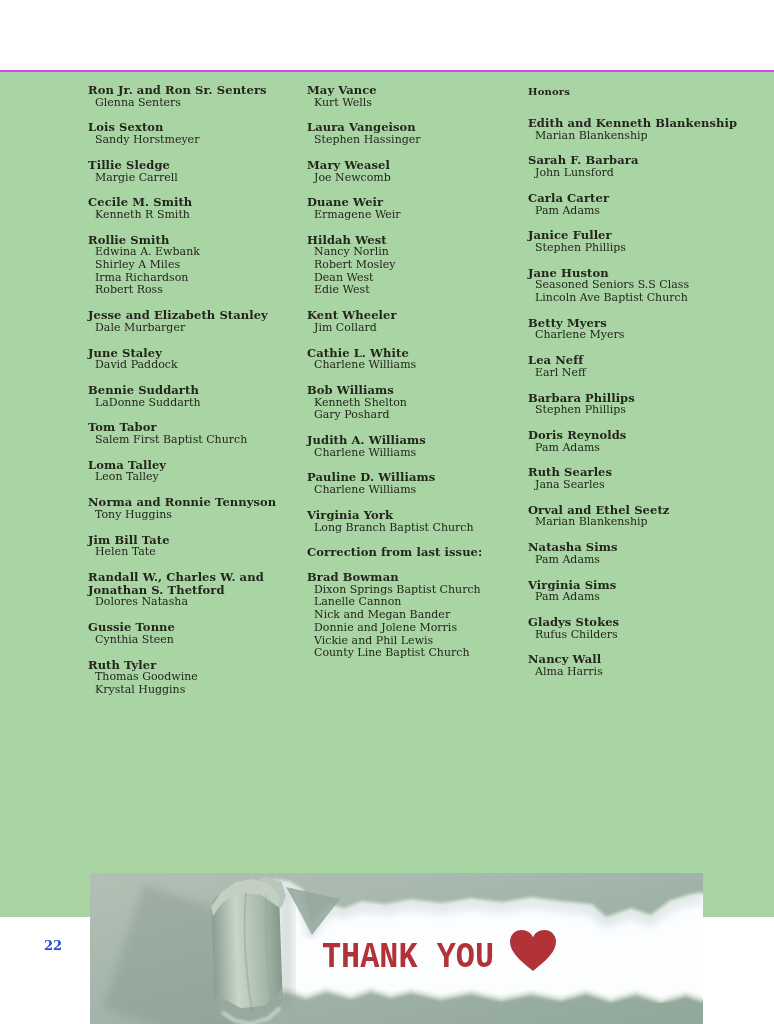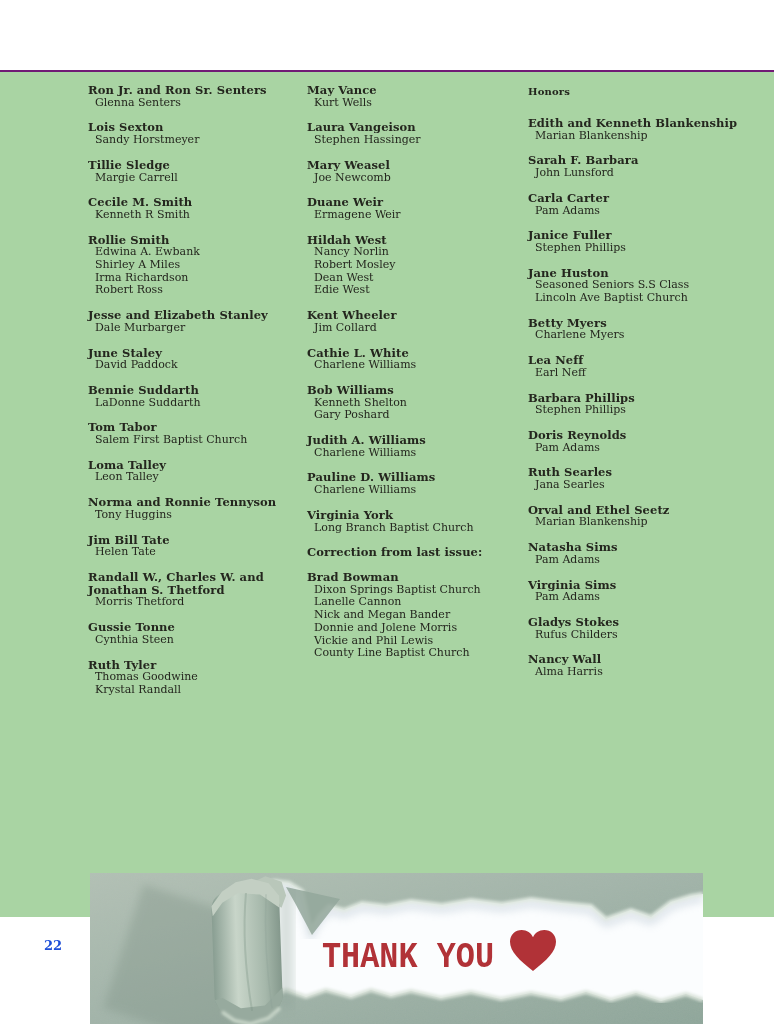--- a/index.html
+++ b/index.html
@@ -3,21 +3,21 @@
 <meta charset="utf-8">
 <style>
   html,body{margin:0;padding:0;}
   body{
     width:774px;height:1024px;position:relative;background:#ffffff;
     font-family:"DejaVu Serif","Liberation Serif",serif;
     -webkit-font-smoothing:antialiased;overflow:hidden;
   }
   .panel{
     position:absolute;left:0;top:70px;width:774px;height:847px;
-    background:#a9d4a3;border-top:2px solid #701a75;box-sizing:border-box;
+    background:#a9d4a3;border-top:2px solid #d946ef;box-sizing:border-box;
   }
   .col{position:absolute;top:12px;color:#24261e;}
   .col-1{left:88px;width:220px;}
   .col-2{left:307px;width:212px;}
   .col-3{left:528px;width:228px;}
   .honors-heading{
     font-size:10px;font-weight:bold;letter-spacing:.2px;color:#23251d;
     margin:0 0 17px 0;line-height:16px;
   }
   .group{margin:0 0 12px 0;}
@@ -81,30 +81,30 @@
       <div class="group">
         <div class="gname">Norma and Ronnie Tennyson</div>
         <div class="gdonor">Tony Huggins</div>
       </div>
       <div class="group">
         <div class="gname">Jim Bill Tate</div>
         <div class="gdonor">Helen Tate</div>
       </div>
       <div class="group">
         <div class="gname">Randall W., Charles W. and Jonathan S. Thetford</div>
-        <div class="gdonor">Morris Thetford</div>
+        <div class="gdonor">Dolores Natasha</div>
       </div>
       <div class="group">
         <div class="gname">Gussie Tonne</div>
         <div class="gdonor">Cynthia Steen</div>
       </div>
       <div class="group">
         <div class="gname">Ruth Tyler</div>
         <div class="gdonor">Thomas Goodwine</div>
-        <div class="gdonor">Krystal Randall</div>
+        <div class="gdonor">Krystal Huggins</div>
       </div>
     </div>
   <div class="col col-2">
       <div class="group">
         <div class="gname">May Vance</div>
         <div class="gdonor">Kurt Wells</div>
       </div>
       <div class="group">
         <div class="gname">Laura Vangeison</div>
         <div class="gdonor">Stephen Hassinger</div>

